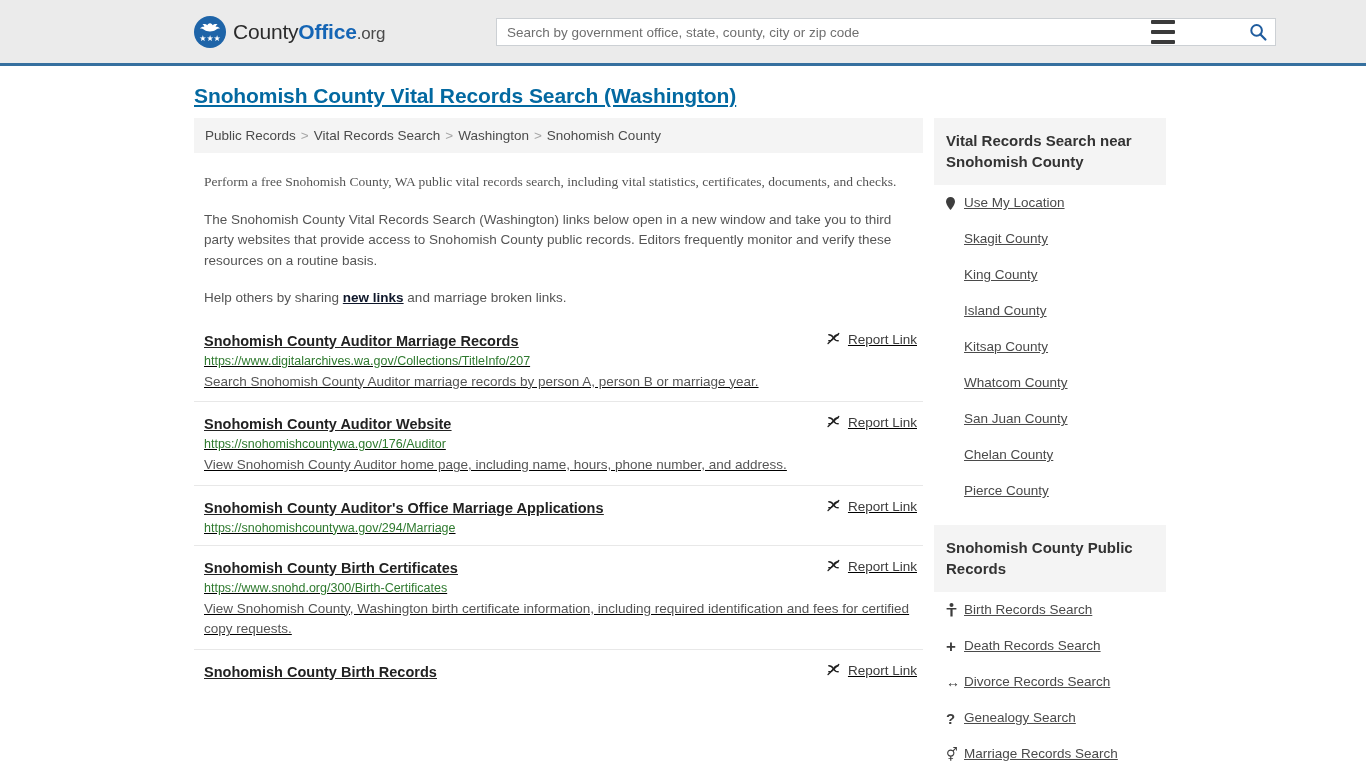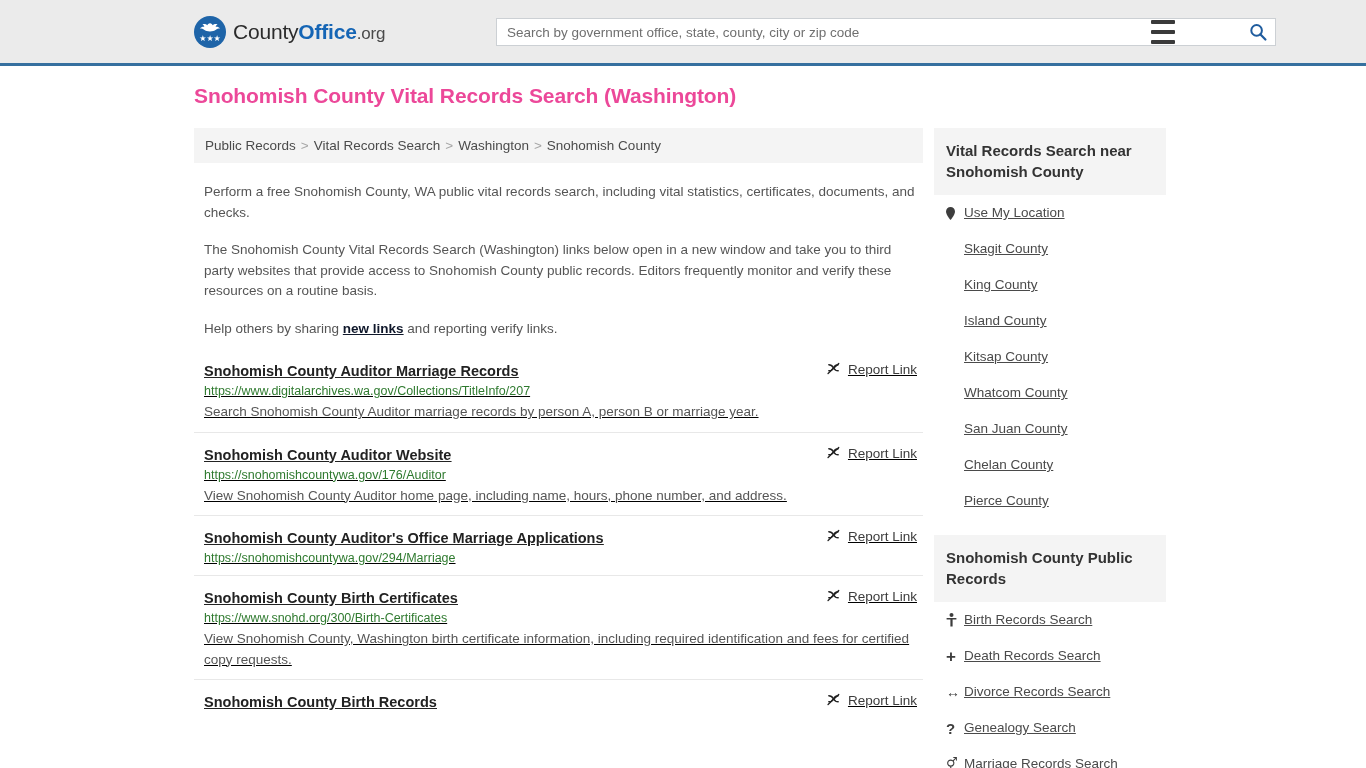--- a/index.html
+++ b/index.html
@@ -119,23 +119,24 @@
     padding-top: 18px;
   }
   .container {
     width: 980px;
     margin: 0 auto 0 194px;
     position: relative;
   }
   .page-title {
     font-size: 21px;
     font-weight: bold;
-    color: #ec4899;
-    margin: 0 0 20px 0;
+    color: #0369a1;
+    margin: 0 0 10px 0;
     letter-spacing: -0.1px;
+    text-decoration: underline;
   }
   .cols { display: flex; align-items: flex-start; }
   .main-col { width: 729px; flex: none; }
   .side-col { width: 232px; flex: none; margin-left: 11px; }
 
   
   .breadcrumb {
     background: #f4f4f4;
     padding: 10px 10px 10px 11px;
     font-size: 13.5px;
@@ -149,21 +150,21 @@
   .breadcrumb .sep { color: #a6a6a6; margin: 0 5px; }
 
   
   .intro { padding: 0 6px 0 10px; }
   .intro p {
     font-size: 13.5px;
     line-height: 20.5px;
     color: #555555;
     margin: 17px 0 0 0;
   }
-  .intro p:first-child { margin-top: 19px; }
+  .intro p:first-child { margin-top: 19px; font-family: Liberation Serif, serif; }
   .intro a {
     color: #0f172a;
     text-decoration: underline;
     font-weight: bold;
   }
 
   
   .results { margin-top: 22px; }
   .result {
     border-bottom: 1px solid #e8e8e8;
@@ -293,21 +294,21 @@
 
       <div class="main-col">
 
         <nav class="breadcrumb">
           <a>Public Records</a><span class="sep">&gt;</span><a>Vital Records Search</a><span class="sep">&gt;</span><a>Washington</a><span class="sep">&gt;</span><a>Snohomish County</a>
         </nav>
 
         <div class="intro">
           <p>Perform a free Snohomish County, WA public vital records search, including vital statistics, certificates, documents, and checks.</p>
           <p>The Snohomish County Vital Records Search (Washington) links below open in a new window and take you to third party websites that provide access to Snohomish County public records. Editors frequently monitor and verify these resources on a routine basis.</p>
-          <p><span>Help others by sharing </span><a>new links</a><span> and reporting verify links.</span></p>
+          <p><span>Help others by sharing </span><a>new links</a><span> and marriage broken links.</span></p>
         </div>
 
         <div class="results">
 
           <div class="result">
             <div class="result-head">
               <span class="result-title">Snohomish County Auditor Marriage Records</span>
               <span class="report-link">
                 <svg width="15" height="15" viewBox="0 0 16 16">
                   <path d="M3 3 C5.6 3 7 4.6 8 6.2 C9 7.8 10.4 9.4 13 9.4" fill="none" stroke="#222" stroke-width="1.5" stroke-linecap="round"></path>

